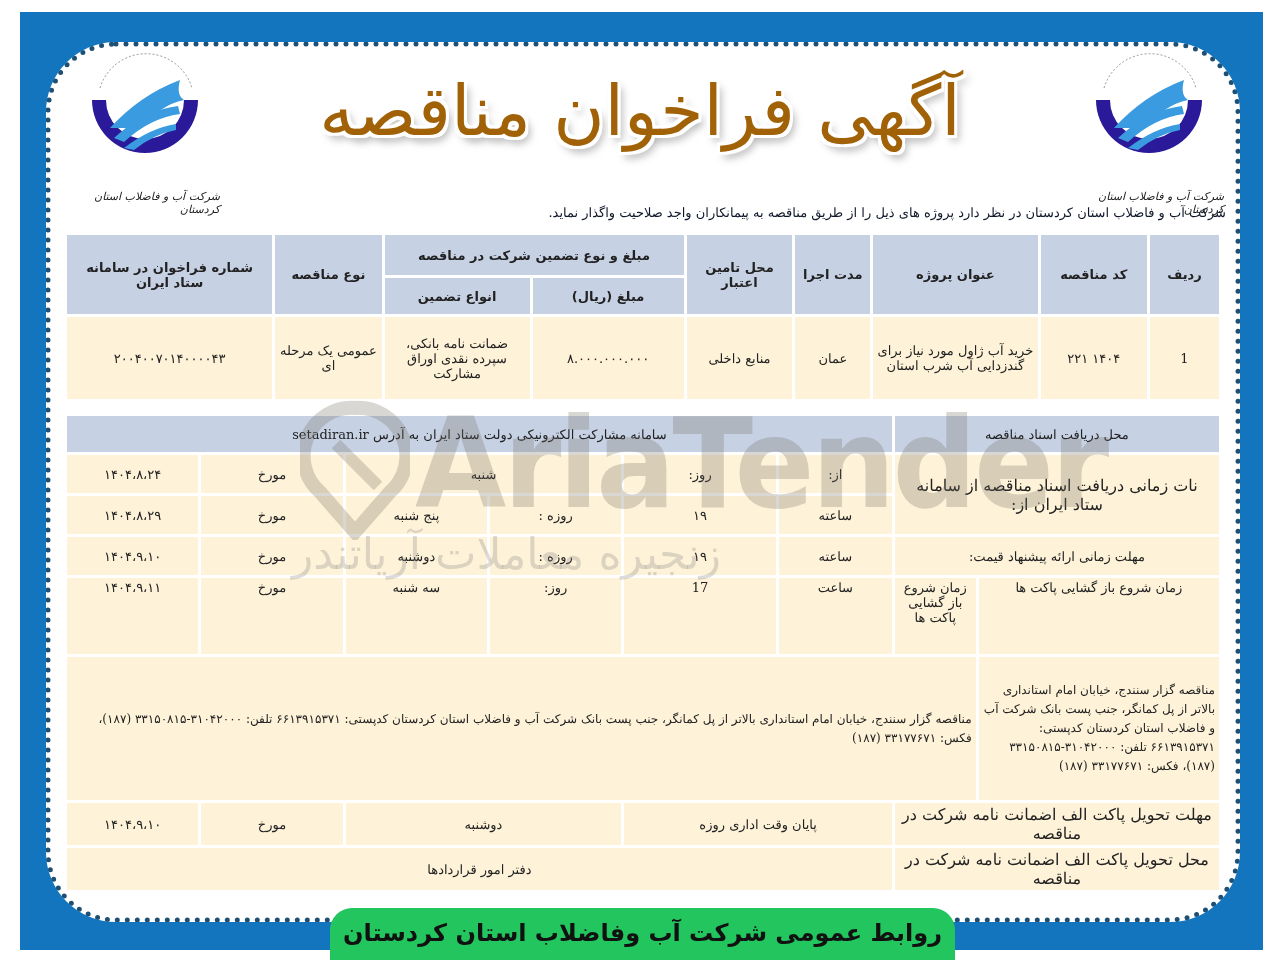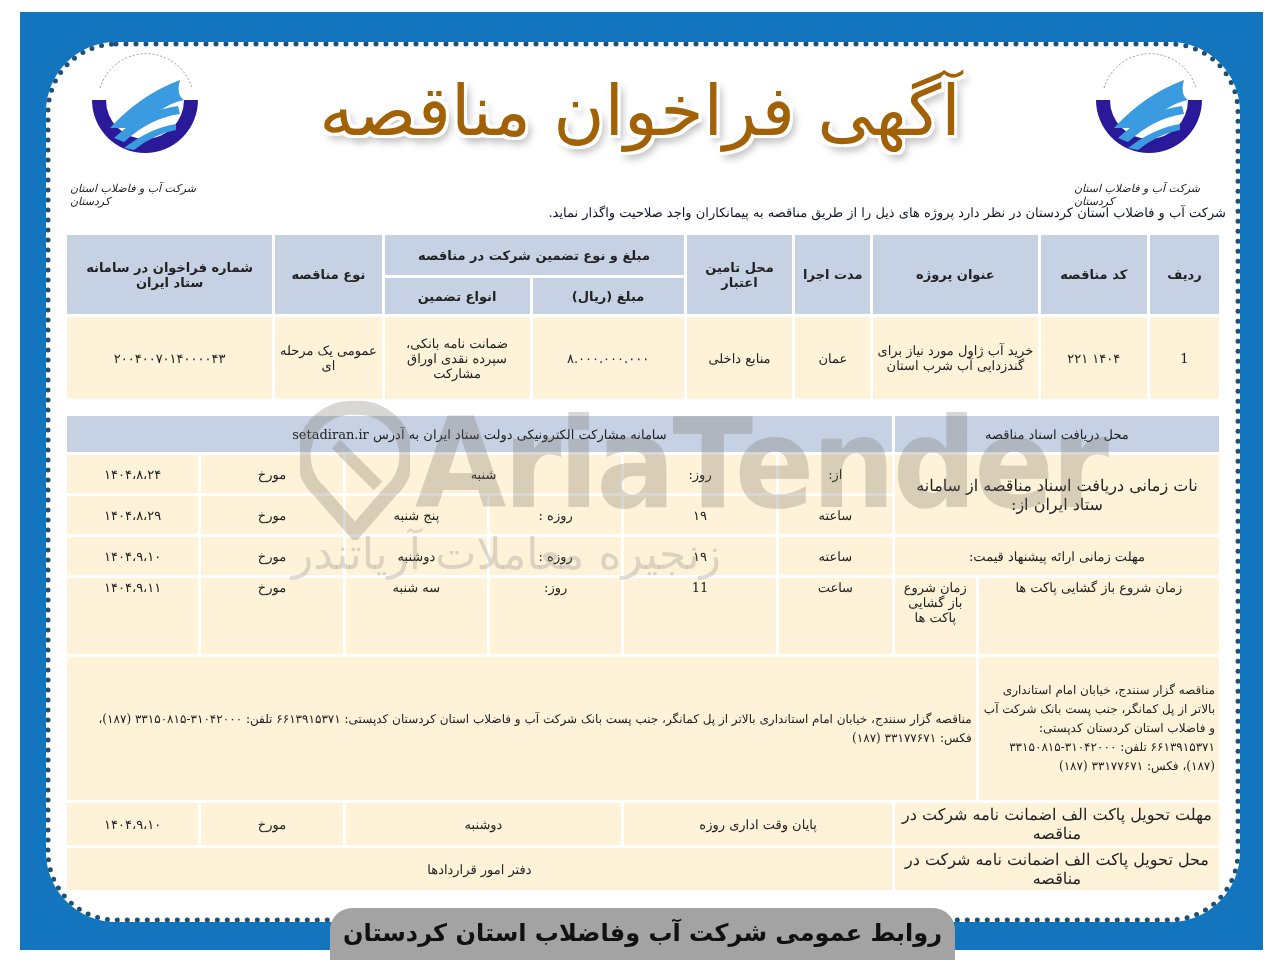--- a/index.html
+++ b/index.html
@@ -3,32 +3,32 @@
 <meta charset="utf-8">
 <style>
   html,body{margin:0;padding:0;}
   body{width:1284px;height:971px;background:#ffffff;position:relative;overflow:hidden;font-family:"DejaVu Sans",sans-serif;color:#222;}
   .frame{position:absolute;left:20px;top:12px;width:1243px;height:938px;background:#1275bd;}
   .paper{position:absolute;left:46px;top:42px;width:1194px;height:880px;background:#fff;border-radius:70px;border:5px dotted #1f4f72;box-sizing:border-box;}
   .logo{position:absolute;top:50px;width:150px;height:160px;}
   .logo.right{right:60px;}
   .logo.left{left:70px;}
   .logo svg{display:block;margin:0 auto;}
-  .logo .cap{font-family:"DejaVu Serif",serif;font-size:11px;text-align:left;color:#222;direction:rtl;margin-top:12px;font-style:italic;}
+  .logo .cap{font-family:"DejaVu Serif",serif;font-size:11px;text-align:right;color:#222;direction:rtl;margin-top:20px;font-style:italic;}
   .title{position:absolute;left:300px;top:70px;width:680px;text-align:center;font-family:"DejaVu Sans",sans-serif;font-weight:normal;font-size:70px;color:#a16207;direction:rtl;
     text-shadow:0 0 0 #fff,3px 3px 0 #fff,-3px -3px 0 #fff,3px -3px 0 #fff,-3px 3px 0 #fff,4px 6px 8px rgba(0,0,0,.35);letter-spacing:2px;}
   .intro{position:absolute;right:58px;top:205px;font-family:"DejaVu Serif",serif;font-size:13px;direction:rtl;color:#0f172a;}
   table{border-collapse:separate;border-spacing:3px;direction:rtl;font-family:"DejaVu Serif",serif;position:absolute;}
   td,th{text-align:center;vertical-align:middle;font-size:13px;padding:2px 4px;}
   th{background:#c6d1e4;font-weight:bold;font-family:"DejaVu Sans",sans-serif;font-size:13px;color:#222;}
   td{background:#fef3d9;}
   .t1{left:64px;top:232px;width:1158px;}
   .t2{left:64px;top:413px;width:1158px;}
   .t2 td.hd{background:#c6d1e4;}
-  .footer{position:absolute;left:330px;top:908px;width:625px;height:52px;background:#a3a3a3;border-radius:22px 22px 0 0;text-align:center;
+  .footer{position:absolute;left:330px;top:908px;width:625px;height:52px;background:#22c55e;border-radius:22px 22px 0 0;text-align:center;
     font-family:"DejaVu Sans",sans-serif;font-weight:bold;font-size:24px;line-height:50px;direction:rtl;color:#111;}
   .wm{position:absolute;pointer-events:none;color:rgba(120,110,100,.28);font-family:"DejaVu Sans",sans-serif;font-weight:bold;}
   .wm1{left:300px;top:395px;font-size:118px;letter-spacing:-3px;transform:scaleY(1.05);}
   .wm2{left:292px;top:528px;font-size:44px;font-weight:normal;letter-spacing:18px;direction:rtl;color:rgba(130,130,130,.28);}
   .wm-logo{left:300px;top:400px;}
   .addr{text-align:right;line-height:19px;font-size:12px;}
   .small{font-size:16px;}
 </style>
 </head>
 <body>
@@ -128,21 +128,21 @@
     <td>۱۹</td>
     <td>روزه :</td>
     <td>دوشنبه</td>
     <td>مورخ</td>
     <td>۱۴۰۴،۹،۱۰</td>
   </tr>
   <tr style="height:76px">
     <td style="vertical-align:top">زمان شروع باز گشایی پاکت ها</td>
     <td style="vertical-align:top">زمان شروع باز گشایی پاکت ها</td>
     <td style="vertical-align:top">ساعت</td>
-    <td style="vertical-align:top">11</td>
+    <td style="vertical-align:top">17</td>
     <td style="vertical-align:top">روز:</td>
     <td style="vertical-align:top">سه شنبه</td>
     <td style="vertical-align:top">مورخ</td>
     <td style="vertical-align:top">۱۴۰۴،۹،۱۱</td>
   </tr>
   <tr style="height:143px">
     <td class="addr">مناقصه گزار سنندج، خیابان امام استانداری بالاتر از پل کمانگر، جنب پست بانک شرکت آب و فاضلاب استان کردستان کدپستی: ۶۶۱۳۹۱۵۳۷۱ تلفن: ۳۱۰۴۲۰۰۰-۳۳۱۵۰۸۱۵ (۱۸۷)، فکس: ۳۳۱۷۷۶۷۱ (۱۸۷)</td>
     <td colspan="7" class="addr">مناقصه گزار سنندج، خیابان امام استانداری بالاتر از پل کمانگر، جنب پست بانک شرکت آب و فاضلاب استان کردستان کدپستی: ۶۶۱۳۹۱۵۳۷۱ تلفن: ۳۱۰۴۲۰۰۰-۳۳۱۵۰۸۱۵ (۱۸۷)، فکس: ۳۳۱۷۷۶۷۱ (۱۸۷)</td>
   </tr>
   <tr style="height:36px">

